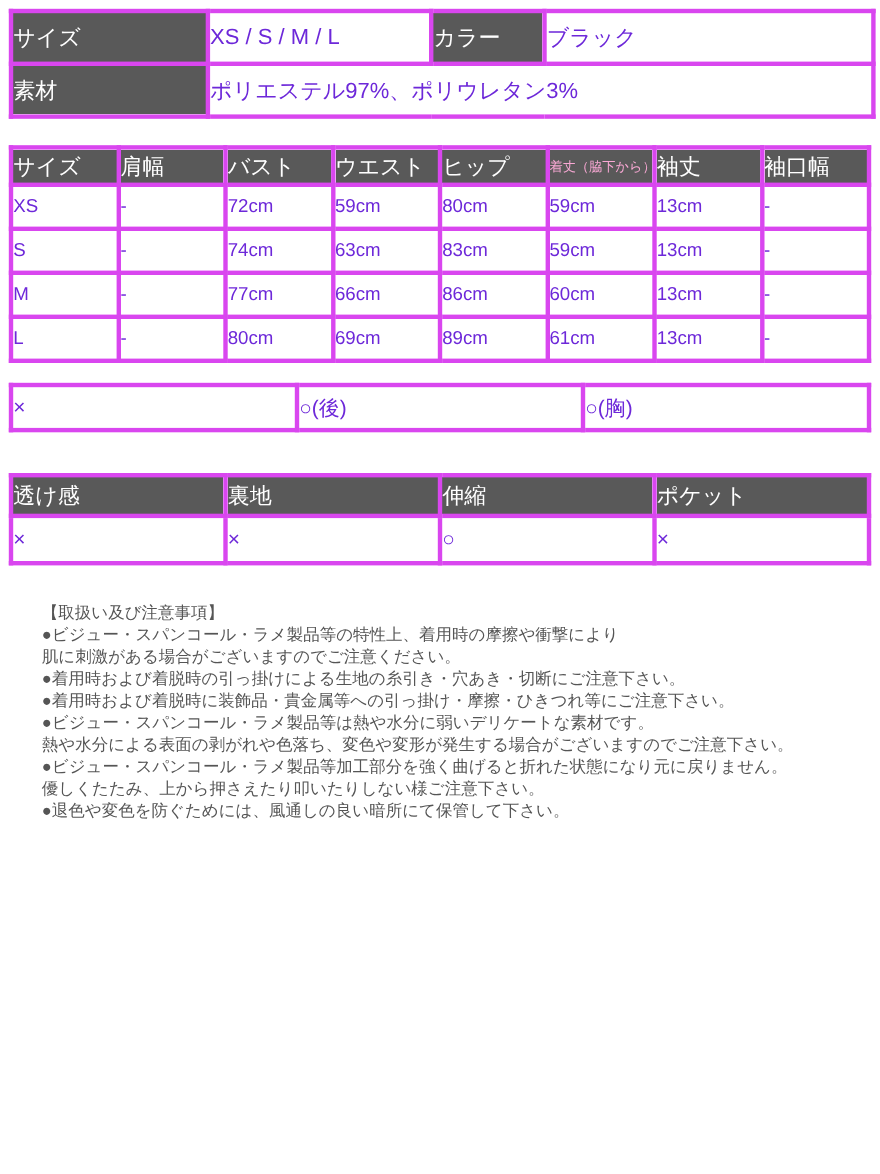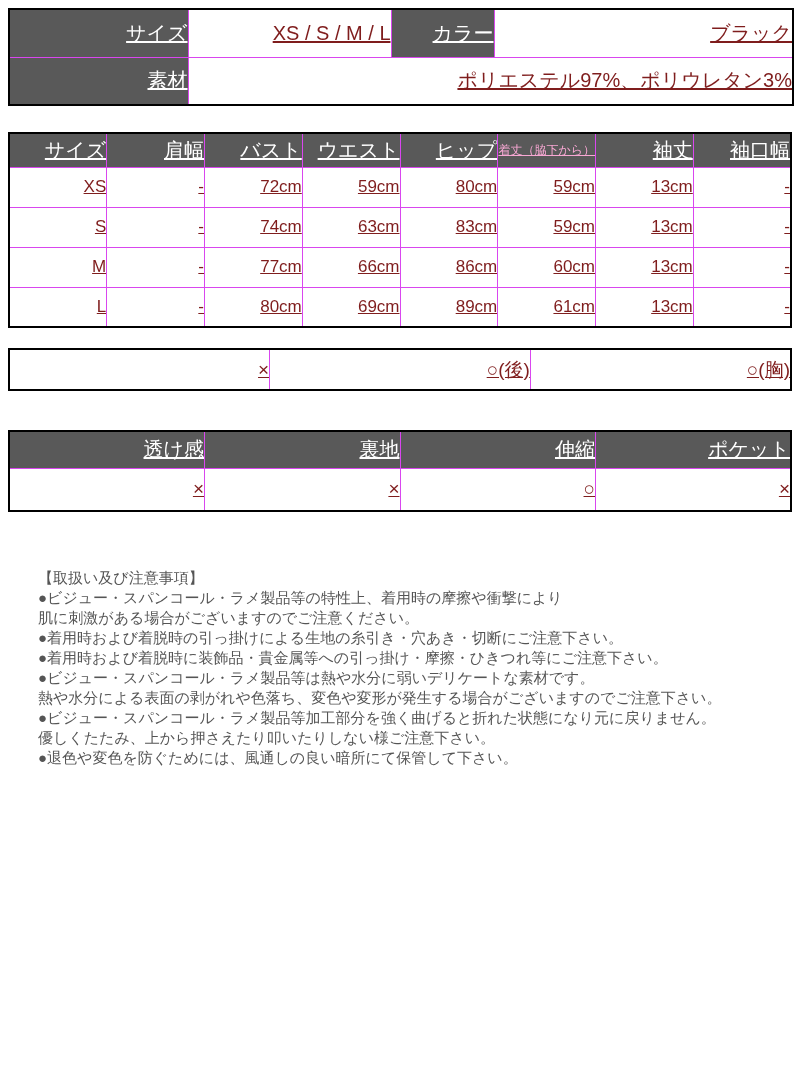--- a/index.html
+++ b/index.html
@@ -17,43 +17,42 @@
   }
   table.spec {
     position: absolute;
     left: 8px;
     width: 784px;
     border-collapse: collapse;
     table-layout: fixed;
     border: 2px solid #000000;
   }
   table.spec td, table.spec th {
-    border: 1px solid #d946ef;
-    text-align: right;
+    border: 4px solid #d946ef;
+    text-align: left;
     vertical-align: middle;
     padding: 0;
     overflow: hidden;
     white-space: nowrap;
-    text-decoration: underline;
   }
   .hdr {
     background: #595959;
     color: #ffffff;
     font-weight: normal;
     font-size: 20px;
   }
   .hdr-small {
     background: #595959;
     color: #f9a8d4;
     font-weight: normal;
     font-size: 12px;
     margin-top: 29px;
   }
   .val {
-    color: #7f1d1d;
+    color: #6d28d9;
     font-size: 18px;
     background: #ffffff;
   }
   #info-table { top: 8px; }
   #info-table tr { height: 48px; }
   #info-table .val { font-size: 20px; }
 
   #size-table { top: 132px; }
   #size-table tr.head-row { height: 34px; }
   #size-table tr.data-row { height: 40px; }
@@ -65,21 +64,21 @@
   #features-a .val { font-size: 19px; }
 
   #features-b { top: 430px; }
   #features-b tr.head-row { height: 37px; margin-top: 29px; }
   #features-b tr.data-row { height: 43px; }
   #features-b .val { font-size: 19px; }
 
   .notes {
     position: absolute;
     left: 38px;
-    top: 568px;
+    top: 548px;
     width: 745px;
     color: #555555;
     font-size: 15px;
     line-height: 20px;
   }
   .notes div {
     white-space: nowrap;
   }
 </style>
 </head>

